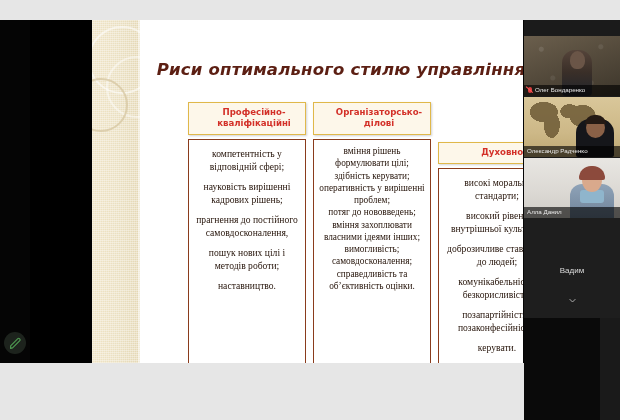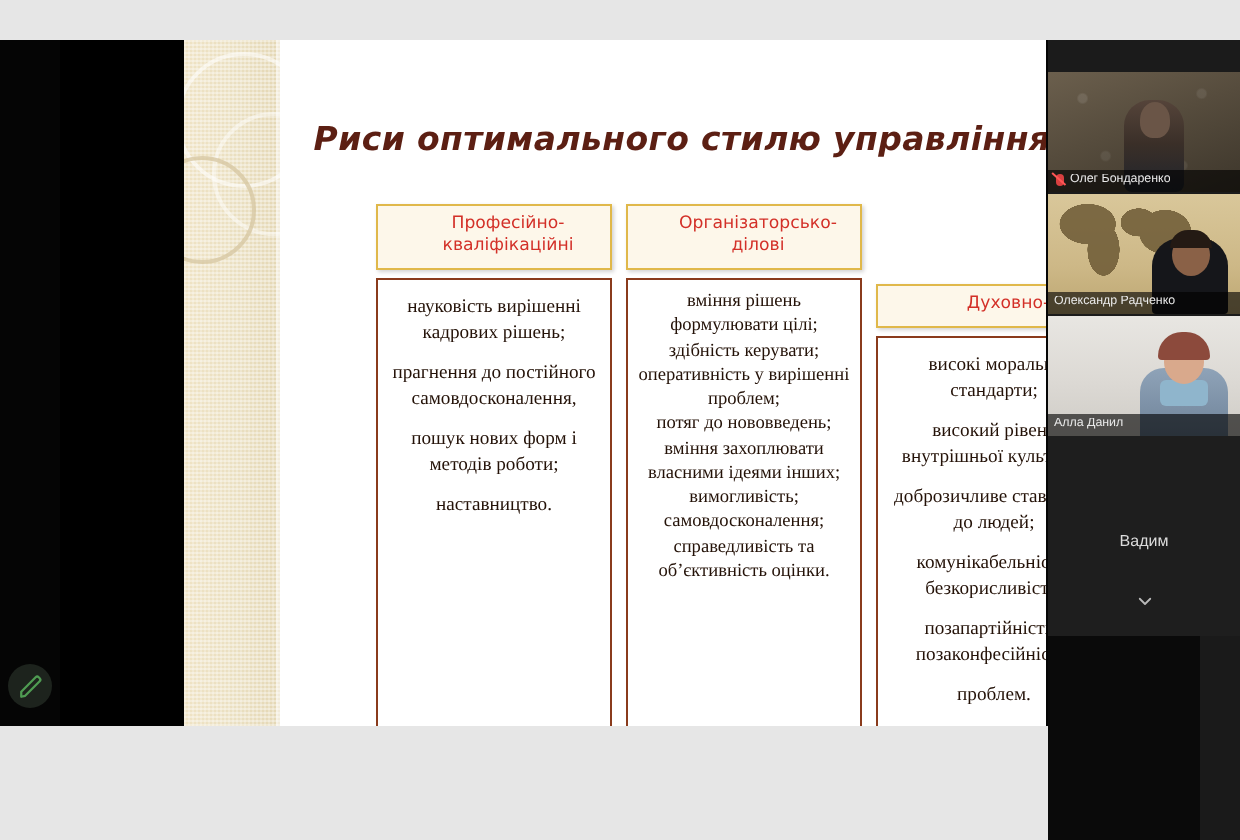--- a/index.html
+++ b/index.html
@@ -65,21 +65,21 @@
 
   .col-head{
     box-sizing:border-box;
     width:100%;
     border:1.6px solid #e0b84a;
     background:#fdf7ea;
     padding:4px 2px 5px 16px;
     text-align:center;
     color:#d33028;
     font-family:"DejaVu Sans",sans-serif;
-    font-weight:normal;font-size:8.6px;line-height:1.28;
+    font-weight:bold;font-size:8.6px;line-height:1.28;
     box-shadow:1px 1px 2px rgba(0,0,0,.18);
   }
 
   .col-body{
     box-sizing:border-box;
     width:100%;
     margin-top:4px;
     border:1.5px solid #8a3b1c;
     background:#fff;
     padding:7px 4px 8px 4px;
@@ -202,23 +202,24 @@
     <div class="slide-title">Риси оптимального стилю управління</div>
 
     <div class="cols">
 
       <div class="col col-1">
         <div class="col-head">
           <div>Професійно-</div>
           <div>кваліфікаційні</div>
         </div>
         <div class="col-body">
+          <p class="grp">компетентність у відповідній сфері;</p>
           <p class="grp">науковість вирішенні кадрових рішень;</p>
           <p class="grp">прагнення до постійного самовдосконалення,</p>
-          <p class="grp">пошук нових форм і методів роботи;</p>
+          <p class="grp">пошук нових цілі і методів роботи;</p>
           <p class="grp">наставництво.</p>
         </div>
       </div>
 
       <div class="col col-2">
         <div class="col-head">
           <div>Організаторсько-</div>
           <div>ділові</div>
         </div>
         <div class="col-body">
@@ -237,21 +238,21 @@
       <div class="col col-3">
         <div class="col-head">
           <div>Духовно-</div>
         </div>
         <div class="col-body">
           <p class="grp">високі моральні стандарти;</p>
           <p class="grp">високий рівень внутрішньої культури;</p>
           <p class="grp">доброзичливе ставлення до людей;</p>
           <p class="grp">комунікабельність, безкорисливість;</p>
           <p class="grp">позапартійність і позаконфесійність;</p>
-          <p class="grp">проблем.</p>
+          <p class="grp">керувати.</p>
         </div>
       </div>
 
     </div>
   </div>
 
   <div class="annot">
     <svg width="13" height="13" viewBox="0 0 24 24">
       <path d="M3 21l3.6-.9L20 6.7a2 2 0 0 0 0-2.8l-.9-.9a2 2 0 0 0-2.8 0L3 16.4 3 21z" fill="none" stroke="#4f9b52" stroke-width="2.1" stroke-linejoin="round"></path>
     </svg>

